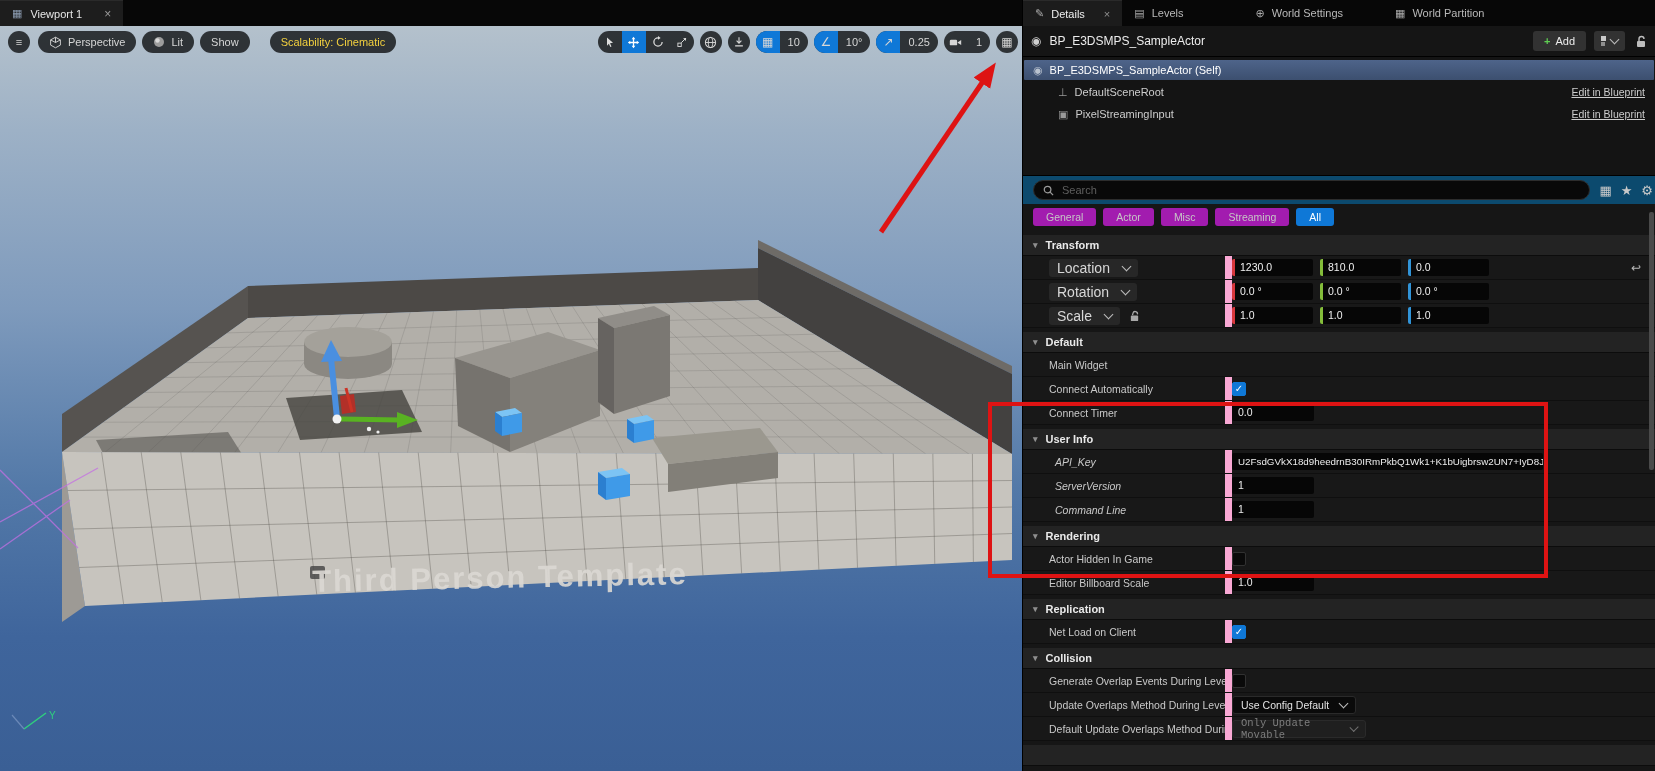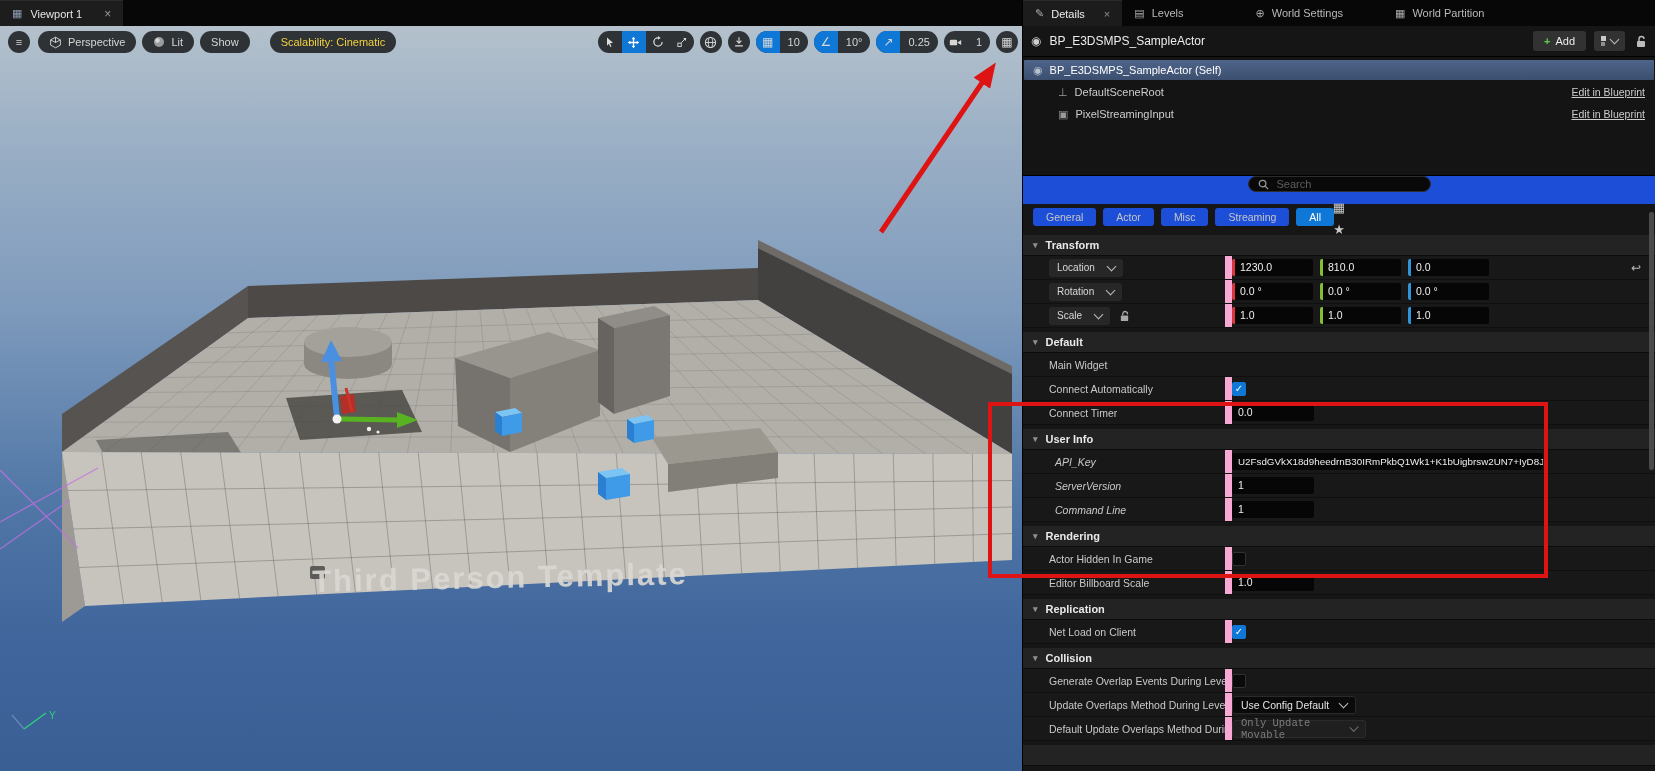--- a/index.html
+++ b/index.html
@@ -45,46 +45,46 @@
   .lockbtn{margin-left:2px;display:flex;align-items:center;}
 
   .tree{height:119px;background:#141414;border-bottom:1px solid #000;padding-top:3px;box-sizing:border-box;}
   .trow{height:20px;display:flex;align-items:center;padding:0 9px;font-size:11px;color:#cdcdcd;gap:7px;margin:0 1px 2px;}
   .trow.sel{background:linear-gradient(#4e648a,#3c4f6f);color:#fff;border-radius:1px;}
   .trow.child{padding-left:34px;}
   .trow .cicn{font-size:11px;color:#b9c2cf;}
   .trow.child .cicn{color:#9a9a9a;}
   .editlink{margin-left:auto;font-size:10.5px;color:#cccccc;text-decoration:underline;cursor:pointer;}
 
-  .searchrow{height:28px;display:flex;align-items:center;padding:0 10px;gap:9px;background:#1d4ed8;flex-direction:column;}
+  .searchrow{height:28px;display:flex;align-items:center;padding:0 10px;gap:9px;background:#0c4a6e;}
   .searchpill{flex:1;height:20px;background:#090909;border:1px solid #2d2d2d;border-radius:10px;display:flex;align-items:center;gap:6px;padding:0 9px;box-sizing:border-box;}
   .searchpill input{flex:1;background:transparent;border:0;outline:0;color:#dddddd;font-size:11px;font-family:"Liberation Sans",sans-serif;}
   .searchpill input::placeholder{color:#5e5e5e;}
   .sicn{color:#c9c9c9;font-size:13px;line-height:1;cursor:pointer;}
   .sicn.clip{margin-right:-8px;}
   .filters{height:26px;display:flex;align-items:center;gap:7px;padding:0 10px;background:#161616;}
-  .fpill{background:#1d4ed8;color:#c6c6c6;border-radius:3px;font-size:10.5px;padding:3px 13px;cursor:pointer;}
+  .fpill{background:#a21caf;color:#c6c6c6;border-radius:3px;font-size:10.5px;padding:3px 13px;cursor:pointer;}
   .fpill.active{background:#0f78d7;color:#fff;}
 
   .props{position:relative;}
   .shdr{height:20px;margin-top:4px;background:#232323;display:flex;align-items:center;gap:8px;padding-left:10px;font-size:11px;font-weight:bold;color:#e9e9e9;border-bottom:1px solid #0c0c0c;cursor:pointer;}
   .shdr:first-child{margin-top:5px;}
   .tri{color:#8f8f8f;font-size:9px;}
   .prow{height:24px;display:flex;align-items:center;background:#181818;border-bottom:1px solid #0f0f0f;box-sizing:border-box;}
   .rname{flex:0 0 202px;padding-left:26px;box-sizing:border-box;color:#c9c9c9;font-size:10.5px;display:flex;align-items:center;gap:9px;overflow:hidden;white-space:nowrap;}
   .prow.nested .rname{padding-left:32px;font-style:italic;}
   .rval{flex:1;height:100%;display:flex;align-items:center;border-left:7px solid #f9a8d4;position:relative;}
   .axf{width:81px;height:17px;background:#060606;border-left:3px solid #888;border-radius:2px;color:#f0f0f0;font-size:10.5px;line-height:17px;padding-left:5px;margin-right:7px;box-sizing:border-box;cursor:text;}
   .tfield{height:17px;background:#060606;border-radius:2px;color:#ededed;font-size:10.5px;line-height:17px;padding:0 6px;box-sizing:border-box;cursor:text;}
   .w-sm{width:82px;}
   .w-api{width:311px;white-space:nowrap;overflow:hidden;font-size:9.8px;}
   .ddrop{height:18px;background:#0a0a0a;border:1px solid #2a2a2a;border-radius:3px;display:flex;align-items:center;justify-content:space-between;padding:0 8px;color:#e2e2e2;font-size:10.5px;box-sizing:border-box;cursor:pointer;}
   .ddrop.dis{color:#7d7d7d;background:#1f1f1f;font-family:Liberation Mono, monospace;}
   .ddrop.dis .chev{border-color:#6f6f6f;}
-  .tdrop{height:18px;background:#272727;border-radius:3px;display:inline-flex;align-items:center;gap:13px;padding:0 8px;color:#d8d8d8;font-size:10px;cursor:pointer;}
+  .tdrop{height:18px;background:#272727;border-radius:3px;display:inline-flex;align-items:center;gap:13px;padding:0 8px;color:#d8d8d8;font-size:14px;cursor:pointer;}
   .cb{width:14px;height:14px;border-radius:2px;background:#0a0a0a;border:1px solid #313131;display:flex;align-items:center;justify-content:center;font-size:10px;color:#fff;box-sizing:border-box;cursor:pointer;}
   .cb.on{background:#0f78d7;border-color:#0f78d7;}
   .reset{margin-left:auto;margin-right:14px;color:#b9b9b9;font-size:12px;cursor:pointer;}
   .sb-thumb{position:absolute;right:1px;top:212px;width:5px;height:258px;background:#4a4a4a;border-radius:2px;z-index:5;cursor:pointer;}
 
   
   .ann-rect{position:absolute;left:988px;top:402px;width:560px;height:176px;border:4px solid #de1313;box-sizing:border-box;pointer-events:none;z-index:60;}
   .ann-arrow{position:absolute;left:0;top:0;pointer-events:none;z-index:60;}
 </style>
 </head>

